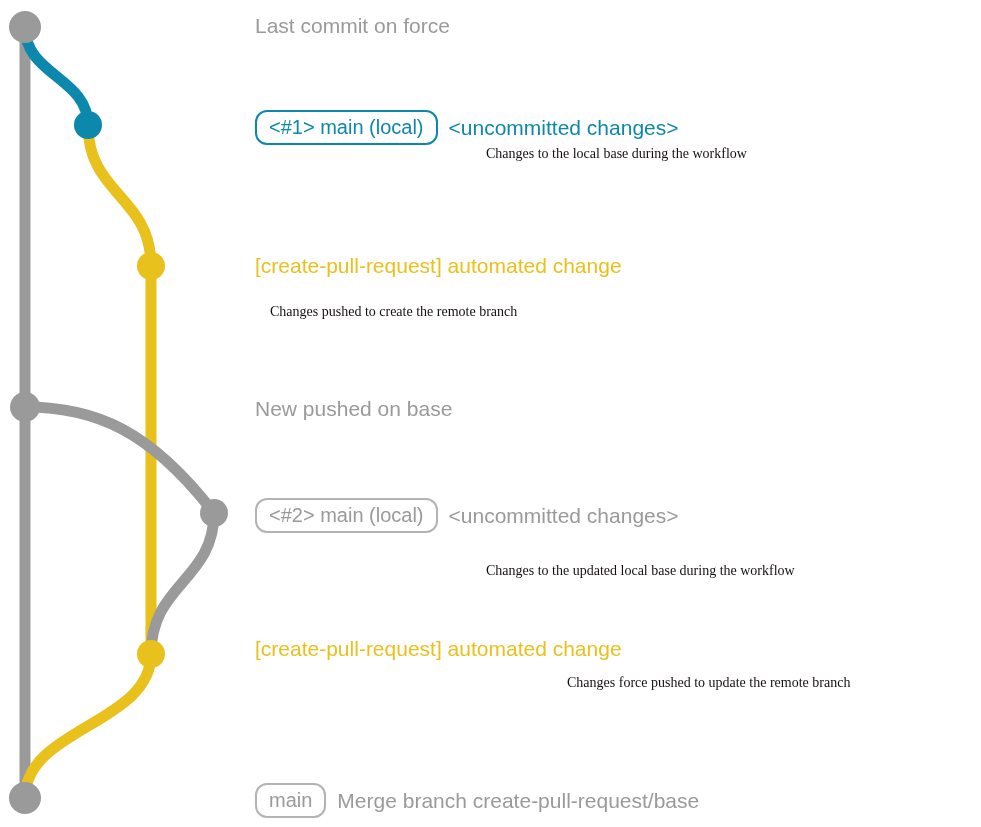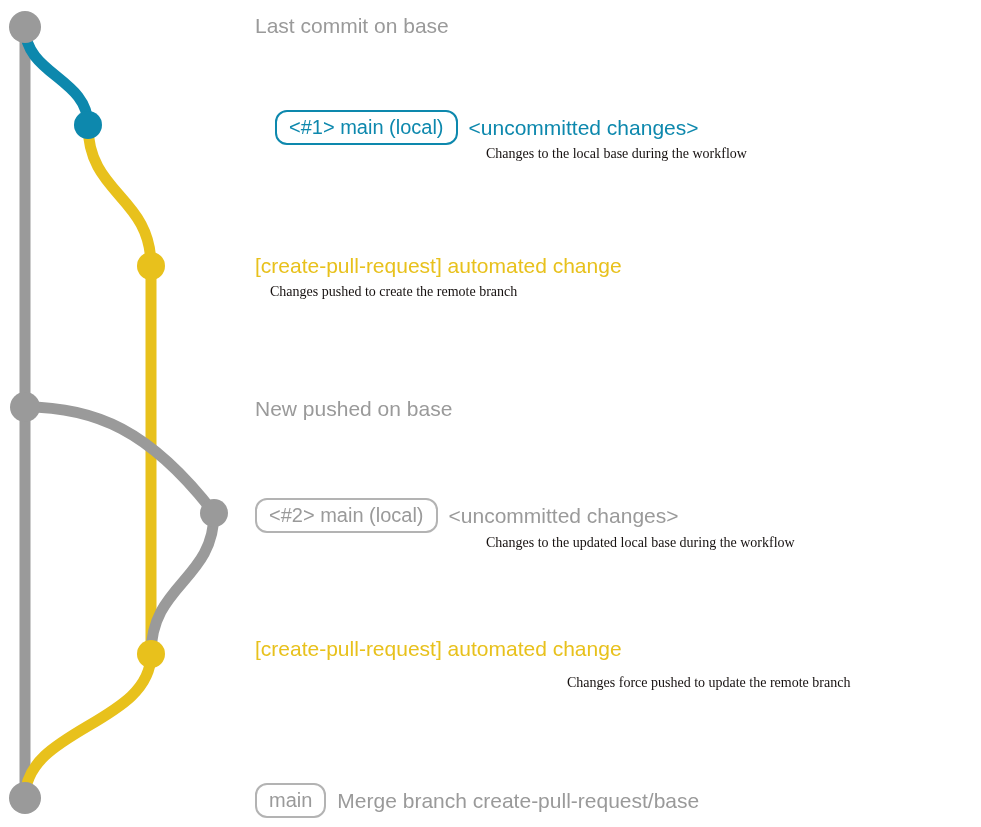--- a/index.html
+++ b/index.html
@@ -98,43 +98,43 @@
     <circle cx="88" cy="125" r="14" fill="#0d88ad"></circle>
     <circle cx="151" cy="266" r="14" fill="#e8c11c"></circle>
     <circle cx="25" cy="407" r="15" fill="#9a9a9a"></circle>
     <circle cx="214" cy="513" r="14" fill="#9a9a9a"></circle>
     <circle cx="151" cy="654" r="14" fill="#e8c11c"></circle>
     <circle cx="25" cy="798" r="16" fill="#9a9a9a"></circle>
   </g>
 </svg>
 
 <div class="row" style="left:255px; top:15px;">
-  <span class="commit-title gray">Last commit on base</span>
+  <span class="commit-title gray">Last commit on force</span>
 </div>
 
-<div class="row" style="left:255px; top:110px;margin-left:20px;">
+<div class="row" style="left:255px; top:110px;">
   <span class="pill blue">&lt;#1&gt; main (local)</span>
   <span class="commit-title blue">&lt;uncommitted changes&gt;</span>
 </div>
 <div class="subnote" style="left:486px; top:147px;">Changes to the local base during the workflow</div>
 
 <div class="row" style="left:255px; top:255px;">
   <span class="commit-title yellow">[create-pull-request] automated change</span>
 </div>
-<div class="subnote" style="left:270px; top:285px;">Changes pushed to create the remote branch</div>
+<div class="subnote" style="left:270px; top:305px;">Changes pushed to create the remote branch</div>
 
 <div class="row" style="left:255px; top:398px;">
   <span class="commit-title gray">New pushed on base</span>
 </div>
 
 <div class="row" style="left:255px; top:498px;align-items:center;">
   <span class="pill gray">&lt;#2&gt; main (local)</span>
   <span class="commit-title gray">&lt;uncommitted changes&gt;</span>
 </div>
-<div class="subnote" style="left:486px; top:536px;">Changes to the updated local base during the workflow</div>
+<div class="subnote" style="left:486px; top:564px;">Changes to the updated local base during the workflow</div>
 
 <div class="row" style="left:255px; top:638px;">
   <span class="commit-title yellow">[create-pull-request] automated change</span>
 </div>
 <div class="subnote" style="left:567px; top:676px;">Changes force pushed to update the remote branch</div>
 
 <div class="row" style="left:255px; top:783px;">
   <span class="pill gray">main</span>
   <span class="commit-title gray">Merge branch create-pull-request/base</span>
 </div>

